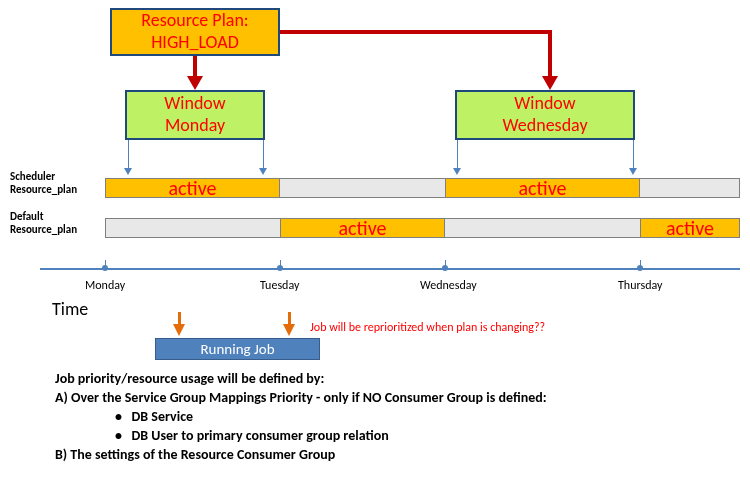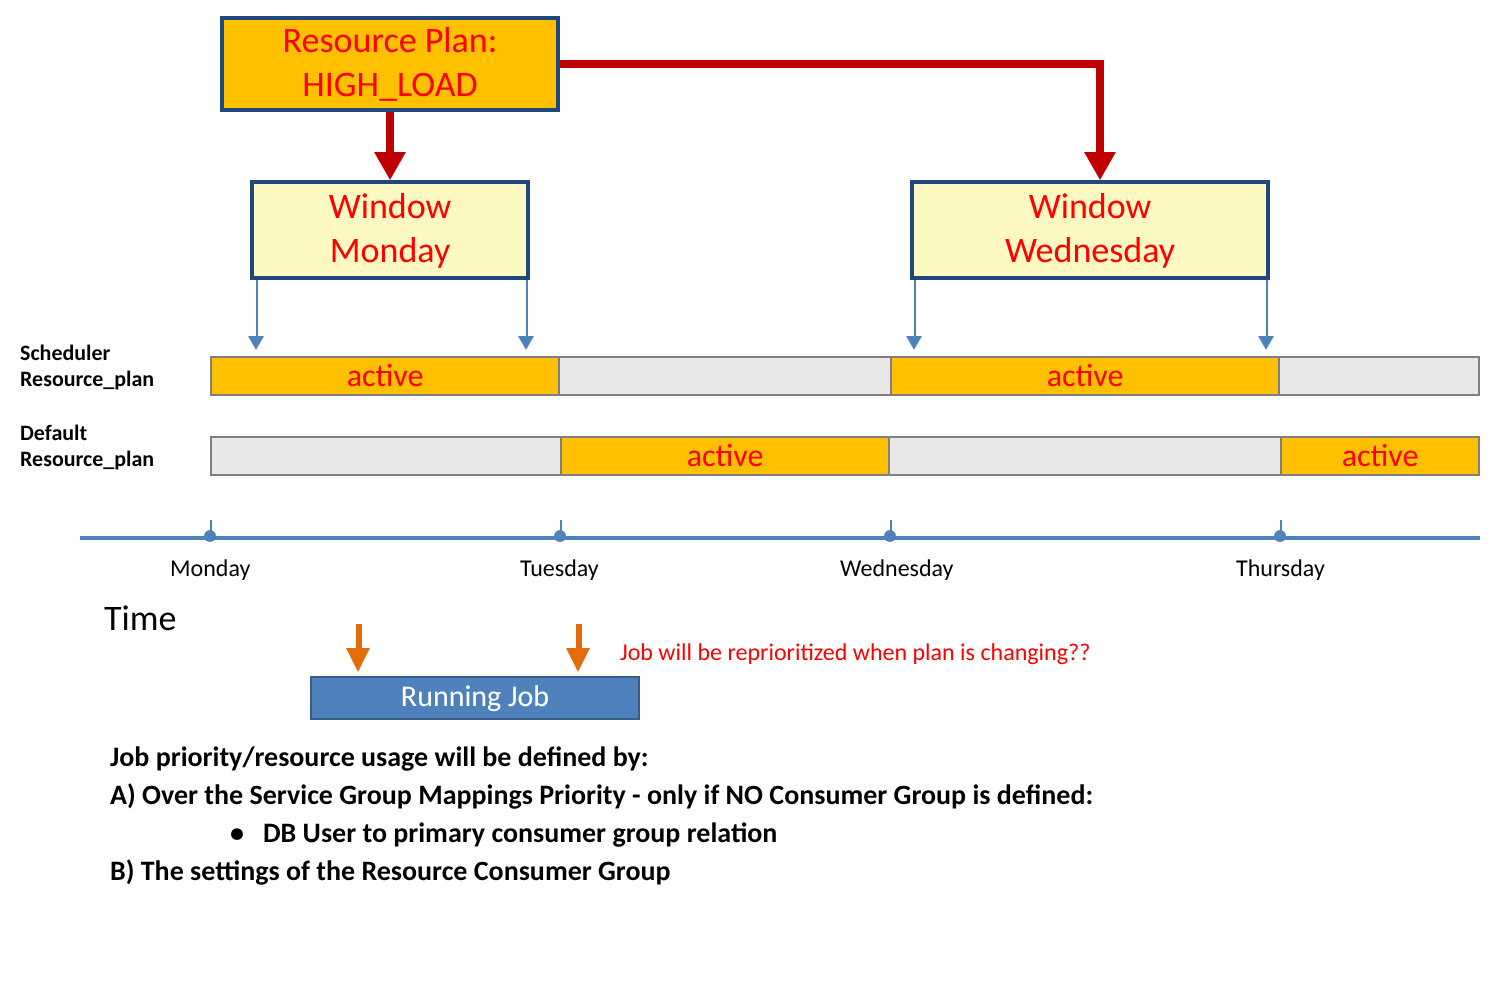--- a/index.html
+++ b/index.html
@@ -1,23 +1,23 @@
 <!DOCTYPE html>
 <html><head>
 <meta charset="utf-8">
 <style>
   * { box-sizing: border-box; margin: 0; padding: 0; }
   body { font-family: Calibri, Arial, sans-serif; width: 750px; height: 500px; position: relative; background: #fff; }
   .canvas { position: relative; width: 750px; height: 500px; }
-  .box { position: absolute; border: 2px solid #1f497d; background: #fef9c3; display: flex; align-items: center; justify-content: center; text-align: center; }
+  .box { position: absolute; border: 2px solid #1f497d; background: #bef264; display: flex; align-items: center; justify-content: center; text-align: center; }
   .box.orange { background: #ffc000; }
   .box-text { color: #ff0000; font-size: 18px; line-height: 1.2; }
   .label-left { position: absolute; font-size: 11px; font-weight: bold; color: #000; text-align: left; }
   .bar-bg { position: absolute; height: 20px; background: #e8e8e8; border: 1px solid #7f7f7f; }
-  .bar-seg { position: absolute; height: 20px; display: flex; align-items: center; justify-content: center; font-size: 16px; color: #ff0000; }
+  .bar-seg { position: absolute; height: 20px; display: flex; align-items: center; justify-content: center; font-size: 20px; color: #ff0000; }
   .seg-orange { background: #ffc000; border: 1px solid #7f7f7f; }
   .timeline { position: absolute; background: #4f81bd; height: 2px; }
   .tick { position: absolute; width: 1px; height: 10px; background: #4f81bd; }
   .tick-dot { position: absolute; width: 6px; height: 6px; background: #4f81bd; border-radius: 50%; }
   .tick-label { position: absolute; font-size: 12px; color: #000; }
   .time-label { position: absolute; font-size: 18px; color: #000; }
   .job-bar { position: absolute; background: #4f81bd; border: 1px solid #385d8a; color: #ffffff; font-size: 15px; display: flex; align-items: center; justify-content: center; }
   .note-red { position: absolute; color: #ff0000; font-size: 12px; }
   .body-text { position: absolute; font-size: 14px; color: #000; line-height: 1.35; font-weight: bold; }
   .arrow-red-down { position: absolute; width: 0; height: 0; border-left: 8px solid transparent; border-right: 8px solid transparent; border-top: 14px solid #c00000; }
@@ -123,17 +123,18 @@
 
   <div class="note-red" style="left:310px; top:320px;">Job will be reprioritized when plan is changing??</div>
 
   <div class="job-bar" style="left:155px; top:338px; width:165px; height:22px;">
     <span>Running Job</span>
   </div>
 
   <div class="body-text" style="left:55px; top:370px; width:680px;">
     <div>Job priority/resource  usage will be defined by:</div>
     <div>A) Over the Service Group Mappings Priority - only if NO Consumer Group is defined:</div>
+    <div style="padding-left:60px;">•&nbsp;&nbsp;&nbsp;<span>DB Service</span></div>
     <div style="padding-left:60px;">•&nbsp;&nbsp;&nbsp;<span>DB User to primary consumer group relation</span></div>
     <div>B) The settings of the Resource Consumer Group</div>
   </div>
 
 </div>
 
 </body></html>

